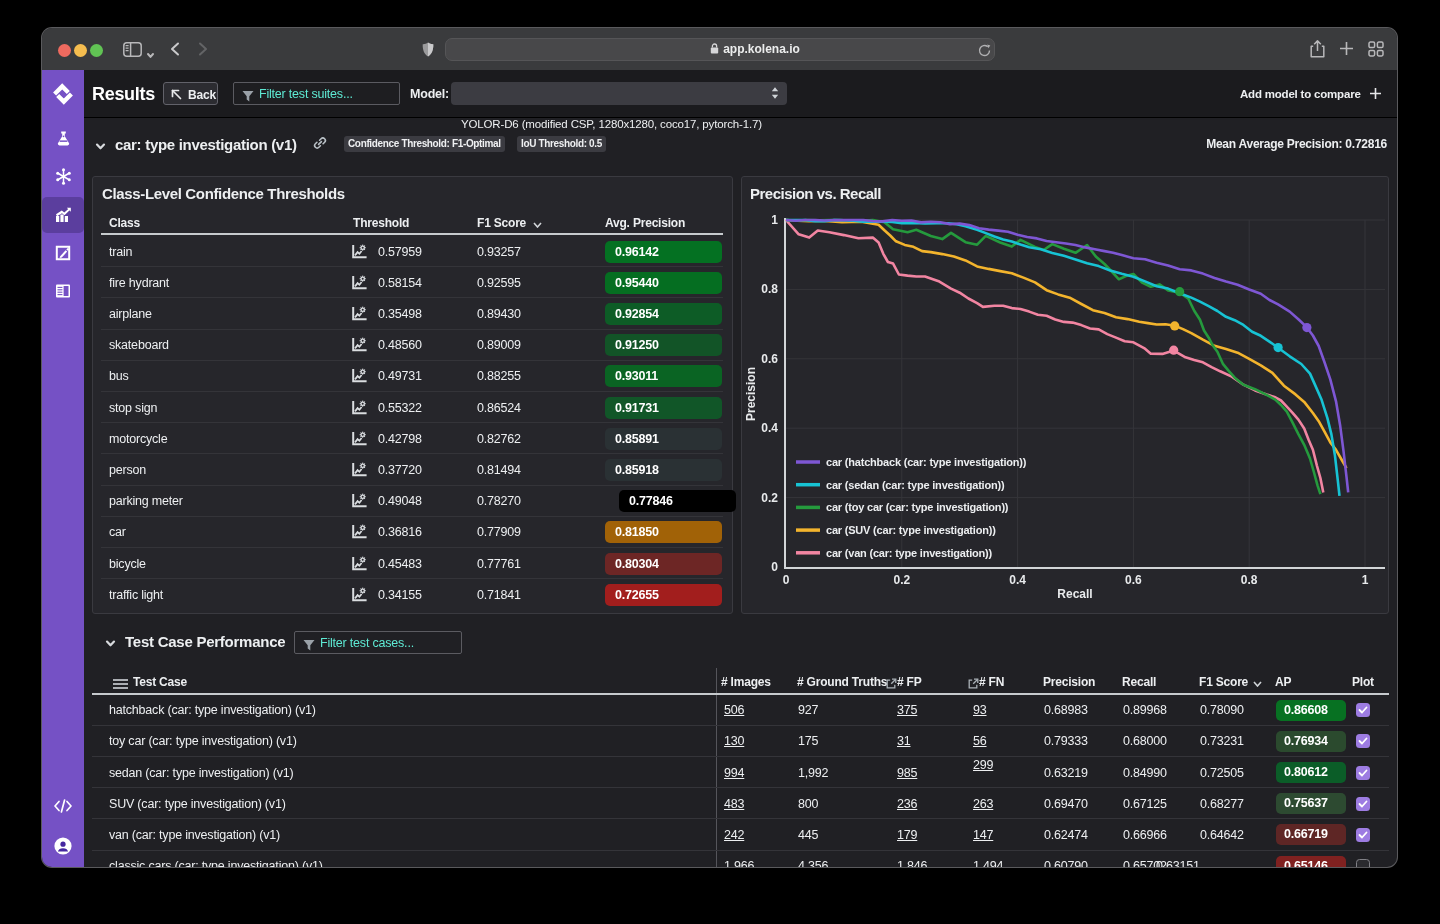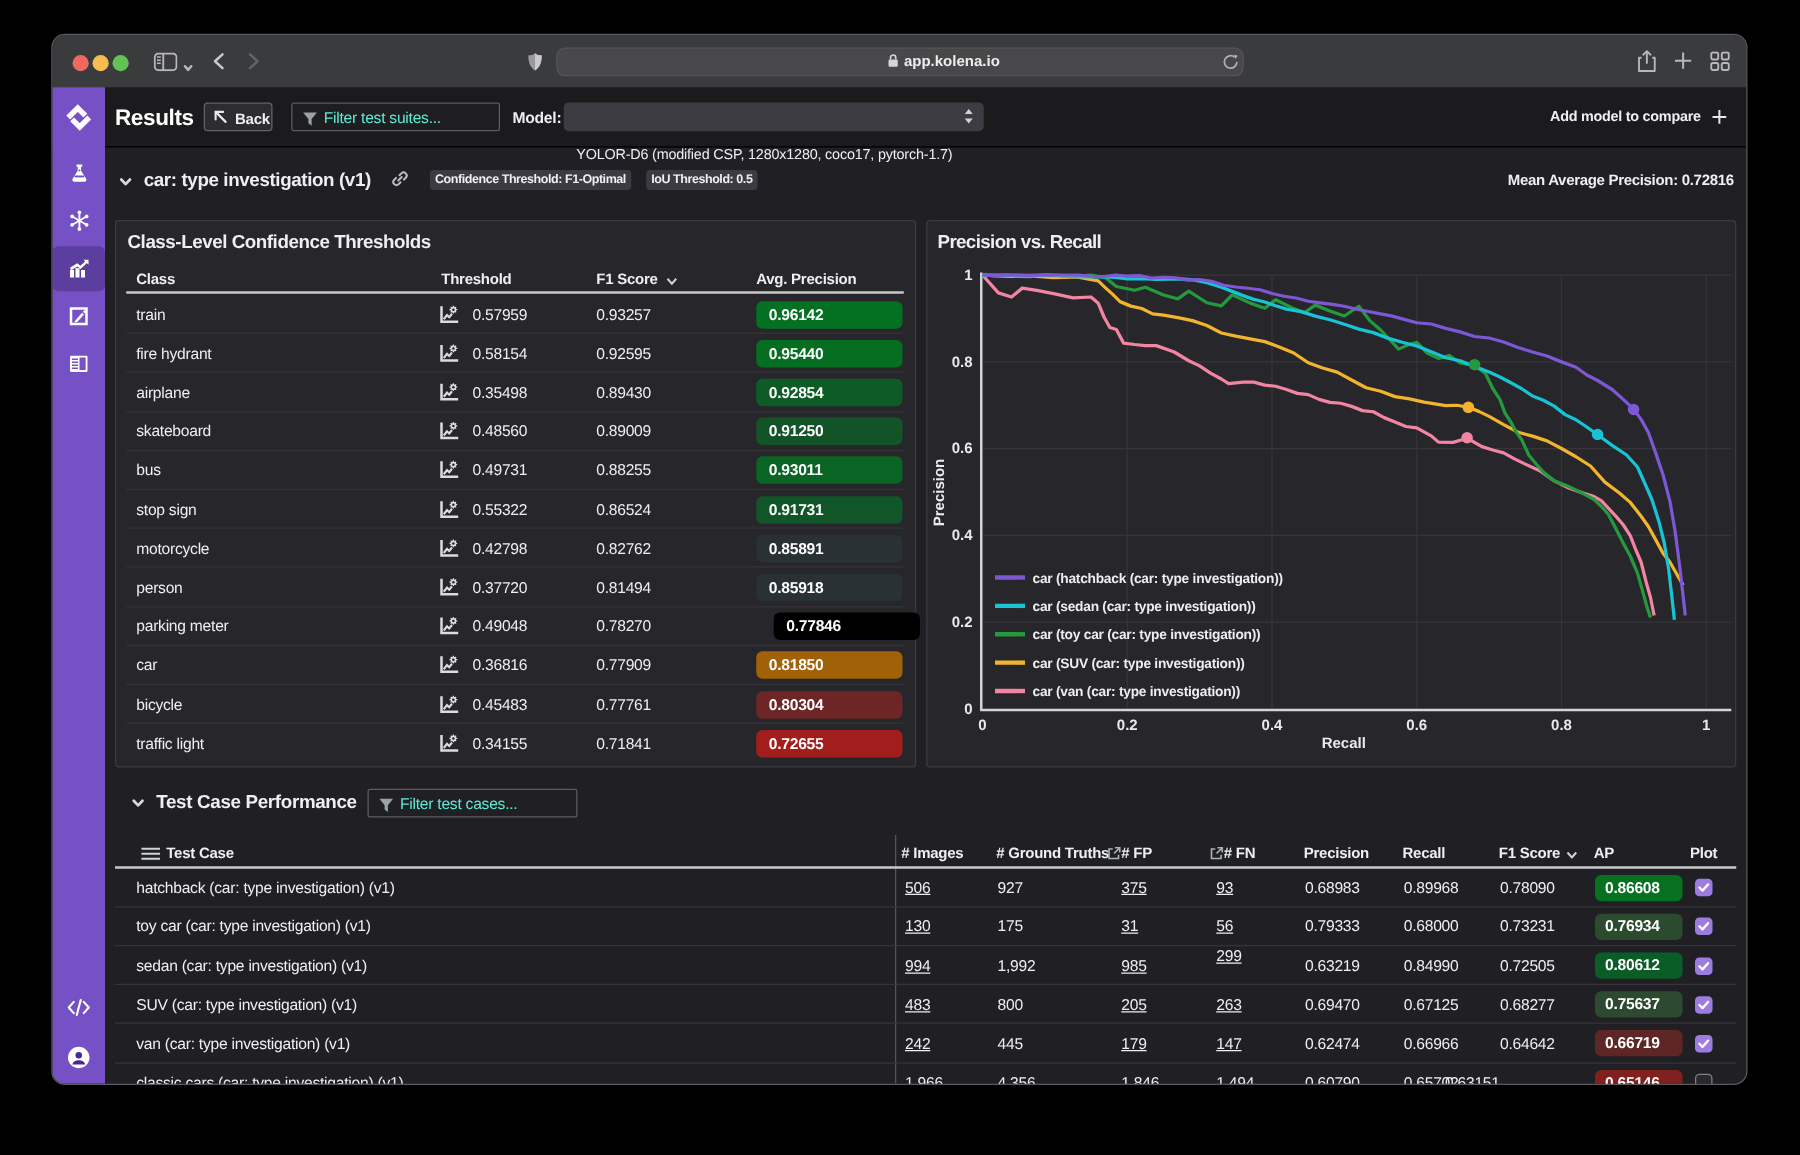--- a/index.html
+++ b/index.html
@@ -553,21 +553,21 @@
 <div class="t" style="left:1158px;top:737.5px;">0.72505</div>
 <div class="badge" style="left:1234px;top:734.0px;background:#0b5d28;width:70px;height:21px;line-height:21px;font-size:12.5px;padding-left:8px;">0.80612</div>
 <div class="chk" style="left:1314px;top:737.5px;"></div>
 <svg width="10" height="8" viewBox="0 0 10 8" style="position:absolute;left:1316px;top:740.5px;">
       <path d="M1.5 4 L4 6.5 L8.5 1.5" stroke="#fff" stroke-width="1.8" fill="none" stroke-linecap="round" stroke-linejoin="round"></path>
     </svg>
 <div class="sep" style="left:50px;top:759.1px;width:1297px;"></div>
 <div class="t" style="left:67px;top:768.7px;">SUV (car: type investigation) (v1)</div>
 <div class="t link" style="left:682px;top:768.7px;">483</div>
 <div class="t" style="left:756px;top:768.7px;">800</div>
-<div class="t link" style="left:855px;top:768.7px;">205</div>
+<div class="t link" style="left:855px;top:768.7px;">236</div>
 <div class="t link" style="left:931px;top:768.7px;">263</div>
 <div class="t" style="left:1002px;top:768.7px;">0.69470</div>
 <div class="t" style="left:1081px;top:768.7px;">0.67125</div>
 <div class="t" style="left:1158px;top:768.7px;">0.68277</div>
 <div class="badge" style="left:1234px;top:765.2px;background:#2d4a31;width:70px;height:21px;line-height:21px;font-size:12.5px;padding-left:8px;">0.75637</div>
 <div class="chk" style="left:1314px;top:768.7px;"></div>
 <svg width="10" height="8" viewBox="0 0 10 8" style="position:absolute;left:1316px;top:771.7px;">
       <path d="M1.5 4 L4 6.5 L8.5 1.5" stroke="#fff" stroke-width="1.8" fill="none" stroke-linecap="round" stroke-linejoin="round"></path>
     </svg>
 <div class="sep" style="left:50px;top:790.3px;width:1297px;"></div>

